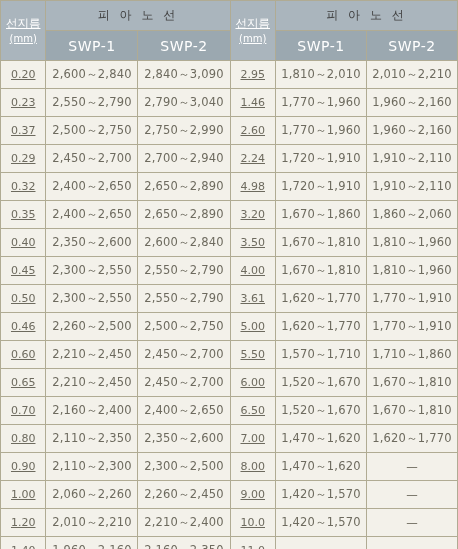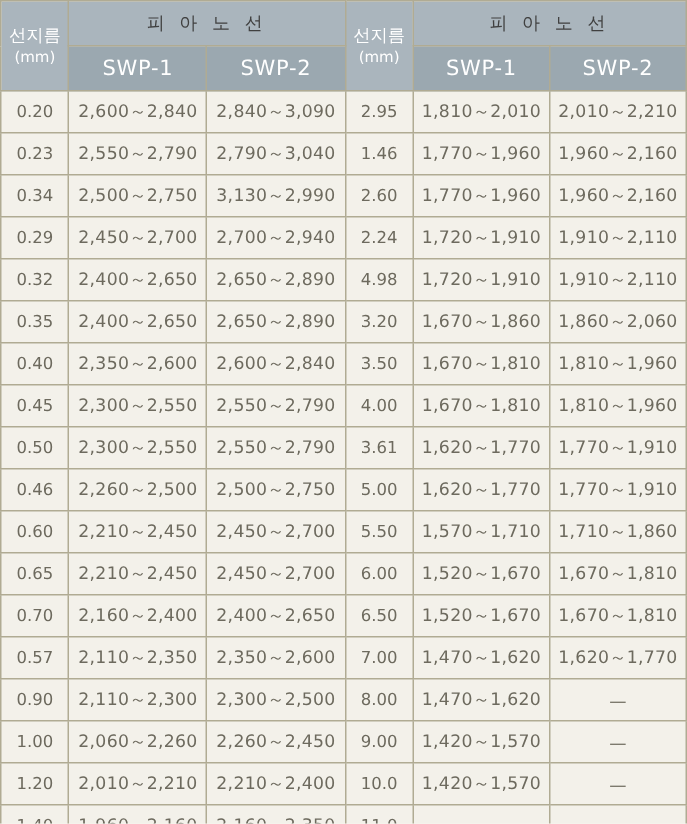--- a/index.html
+++ b/index.html
@@ -47,32 +47,34 @@
     font-size: 14px;
     letter-spacing: 0.5px;
     border-color: #8d9aa3;
   }
   .hdr-span {
     background: #aab5bd;
     color: #ffffff;
     font-size: 11.5px;
     line-height: 1.35;
     border-color: #9aa6ae;
+    text-decoration: underline;
   }
   .hdr-span .unit {
     font-size: 10px;
     display: block;
   }
 
   
   .dia {
     background: #f3f1ea;
     color: #6d6a5e;
     font-size: 11px;
     height: 27px;
+    text-decoration: underline;
   }
   .val {
     background: #f3f1ea;
     color: #6d6a5e;
     font-size: 11.5px;
     height: 27px;
     letter-spacing: 0.2px;
   }
   .dash {
     color: #6d6a5e;
@@ -127,23 +129,23 @@
       </tr>
       <tr>
         <td class="dia">0.23</td>
         <td class="val">2,550～2,790</td>
         <td class="val">2,790～3,040</td>
         <td class="dia">1.46</td>
         <td class="val">1,770～1,960</td>
         <td class="val">1,960～2,160</td>
       </tr>
       <tr>
-        <td class="dia">0.34</td>
+        <td class="dia">0.37</td>
         <td class="val">2,500～2,750</td>
-        <td class="val">3,130～2,990</td>
+        <td class="val">2,750～2,990</td>
         <td class="dia">2.60</td>
         <td class="val">1,770～1,960</td>
         <td class="val">1,960～2,160</td>
       </tr>
       <tr>
         <td class="dia">0.29</td>
         <td class="val">2,450～2,700</td>
         <td class="val">2,700～2,940</td>
         <td class="dia">2.24</td>
         <td class="val">1,720～1,910</td>
@@ -215,21 +217,21 @@
       </tr>
       <tr>
         <td class="dia">0.70</td>
         <td class="val">2,160～2,400</td>
         <td class="val">2,400～2,650</td>
         <td class="dia">6.50</td>
         <td class="val">1,520～1,670</td>
         <td class="val">1,670～1,810</td>
       </tr>
       <tr>
-        <td class="dia">0.57</td>
+        <td class="dia">0.80</td>
         <td class="val">2,110～2,350</td>
         <td class="val">2,350～2,600</td>
         <td class="dia">7.00</td>
         <td class="val">1,470～1,620</td>
         <td class="val">1,620～1,770</td>
       </tr>
       <tr>
         <td class="dia">0.90</td>
         <td class="val">2,110～2,300</td>
         <td class="val">2,300～2,500</td>

